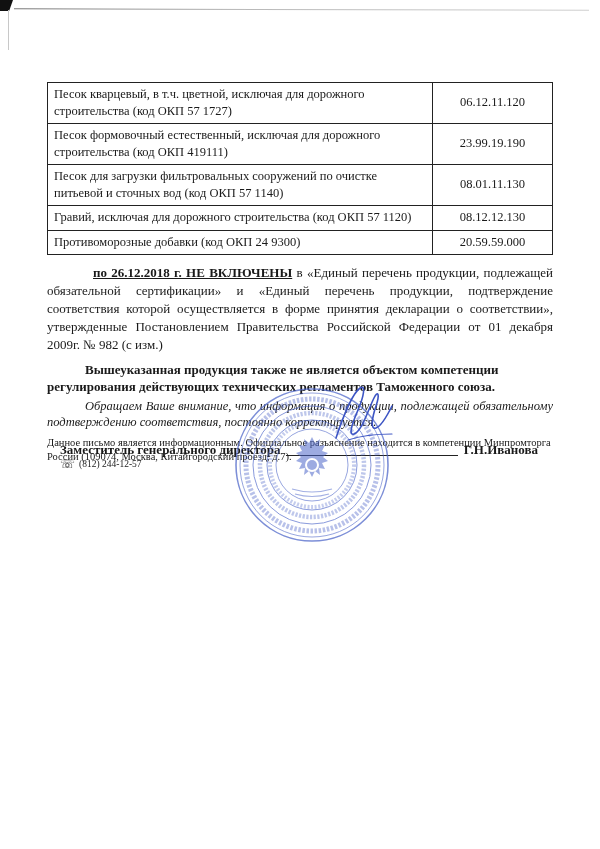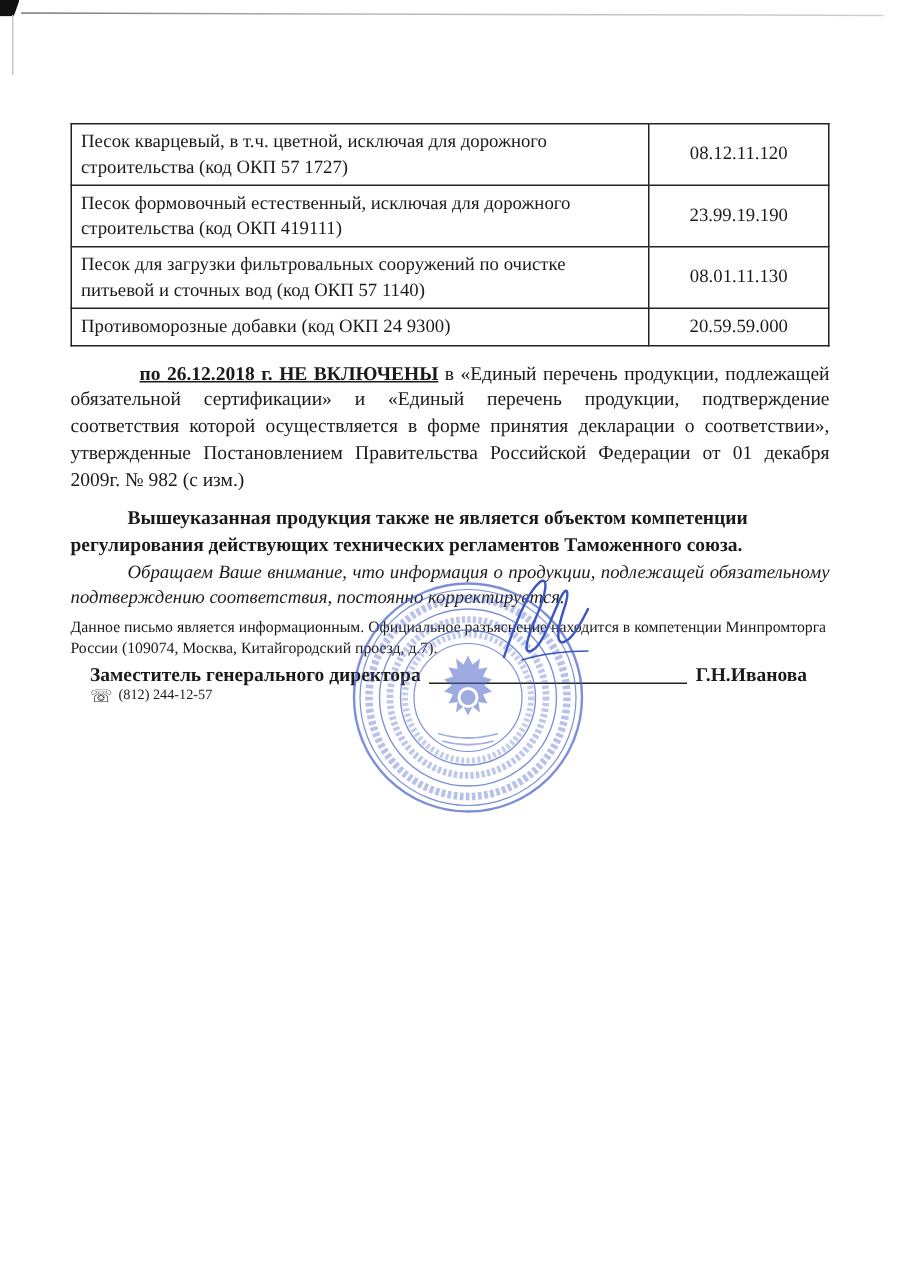--- a/index.html
+++ b/index.html
@@ -117,29 +117,33 @@
   <div class="corner-mark"></div>
   <div class="top-scan-line"></div>
   <div class="left-scan-line"></div>
 
   <div class="content">
 
     <table class="codes">
       <tbody>
         <tr>
           <td class="desc">Песок кварцевый, в т.ч. цветной, исключая для дорожного строительства (код ОКП 57 1727)</td>
-          <td class="code">08.12.11.120</td>
+          <td class="code">06.12.11.120</td>
         </tr>
         <tr>
           <td class="desc">Песок формовочный естественный, исключая для дорожного строительства (код ОКП 419111)</td>
           <td class="code">23.99.19.190</td>
         </tr>
         <tr>
           <td class="desc">Песок для загрузки фильтровальных сооружений по очистке питьевой и сточных вод (код ОКП 57 1140)</td>
           <td class="code">08.01.11.130</td>
+        </tr>
+        <tr>
+          <td class="desc">Гравий, исключая для дорожного строительства (код ОКП 57 1120)</td>
+          <td class="code">08.12.12.130</td>
         </tr>
         <tr>
           <td class="desc">Противоморозные добавки (код ОКП 24 9300)</td>
           <td class="code">20.59.59.000</td>
         </tr>
       </tbody>
     </table>
 
     <div class="para-block">
       <p class="p-main"><span class="lead">по 26.12.2018 г. НЕ ВКЛЮЧЕНЫ</span><span> в  «Единый перечень продукции,  подлежащей обязательной сертификации» и «Единый перечень продукции, подтверждение соответствия которой осуществляется в форме принятия декларации о соответствии», утвержденные Постановлением Правительства Российской Федерации от 01 декабря 2009г. № 982 (с изм.)</span></p>

